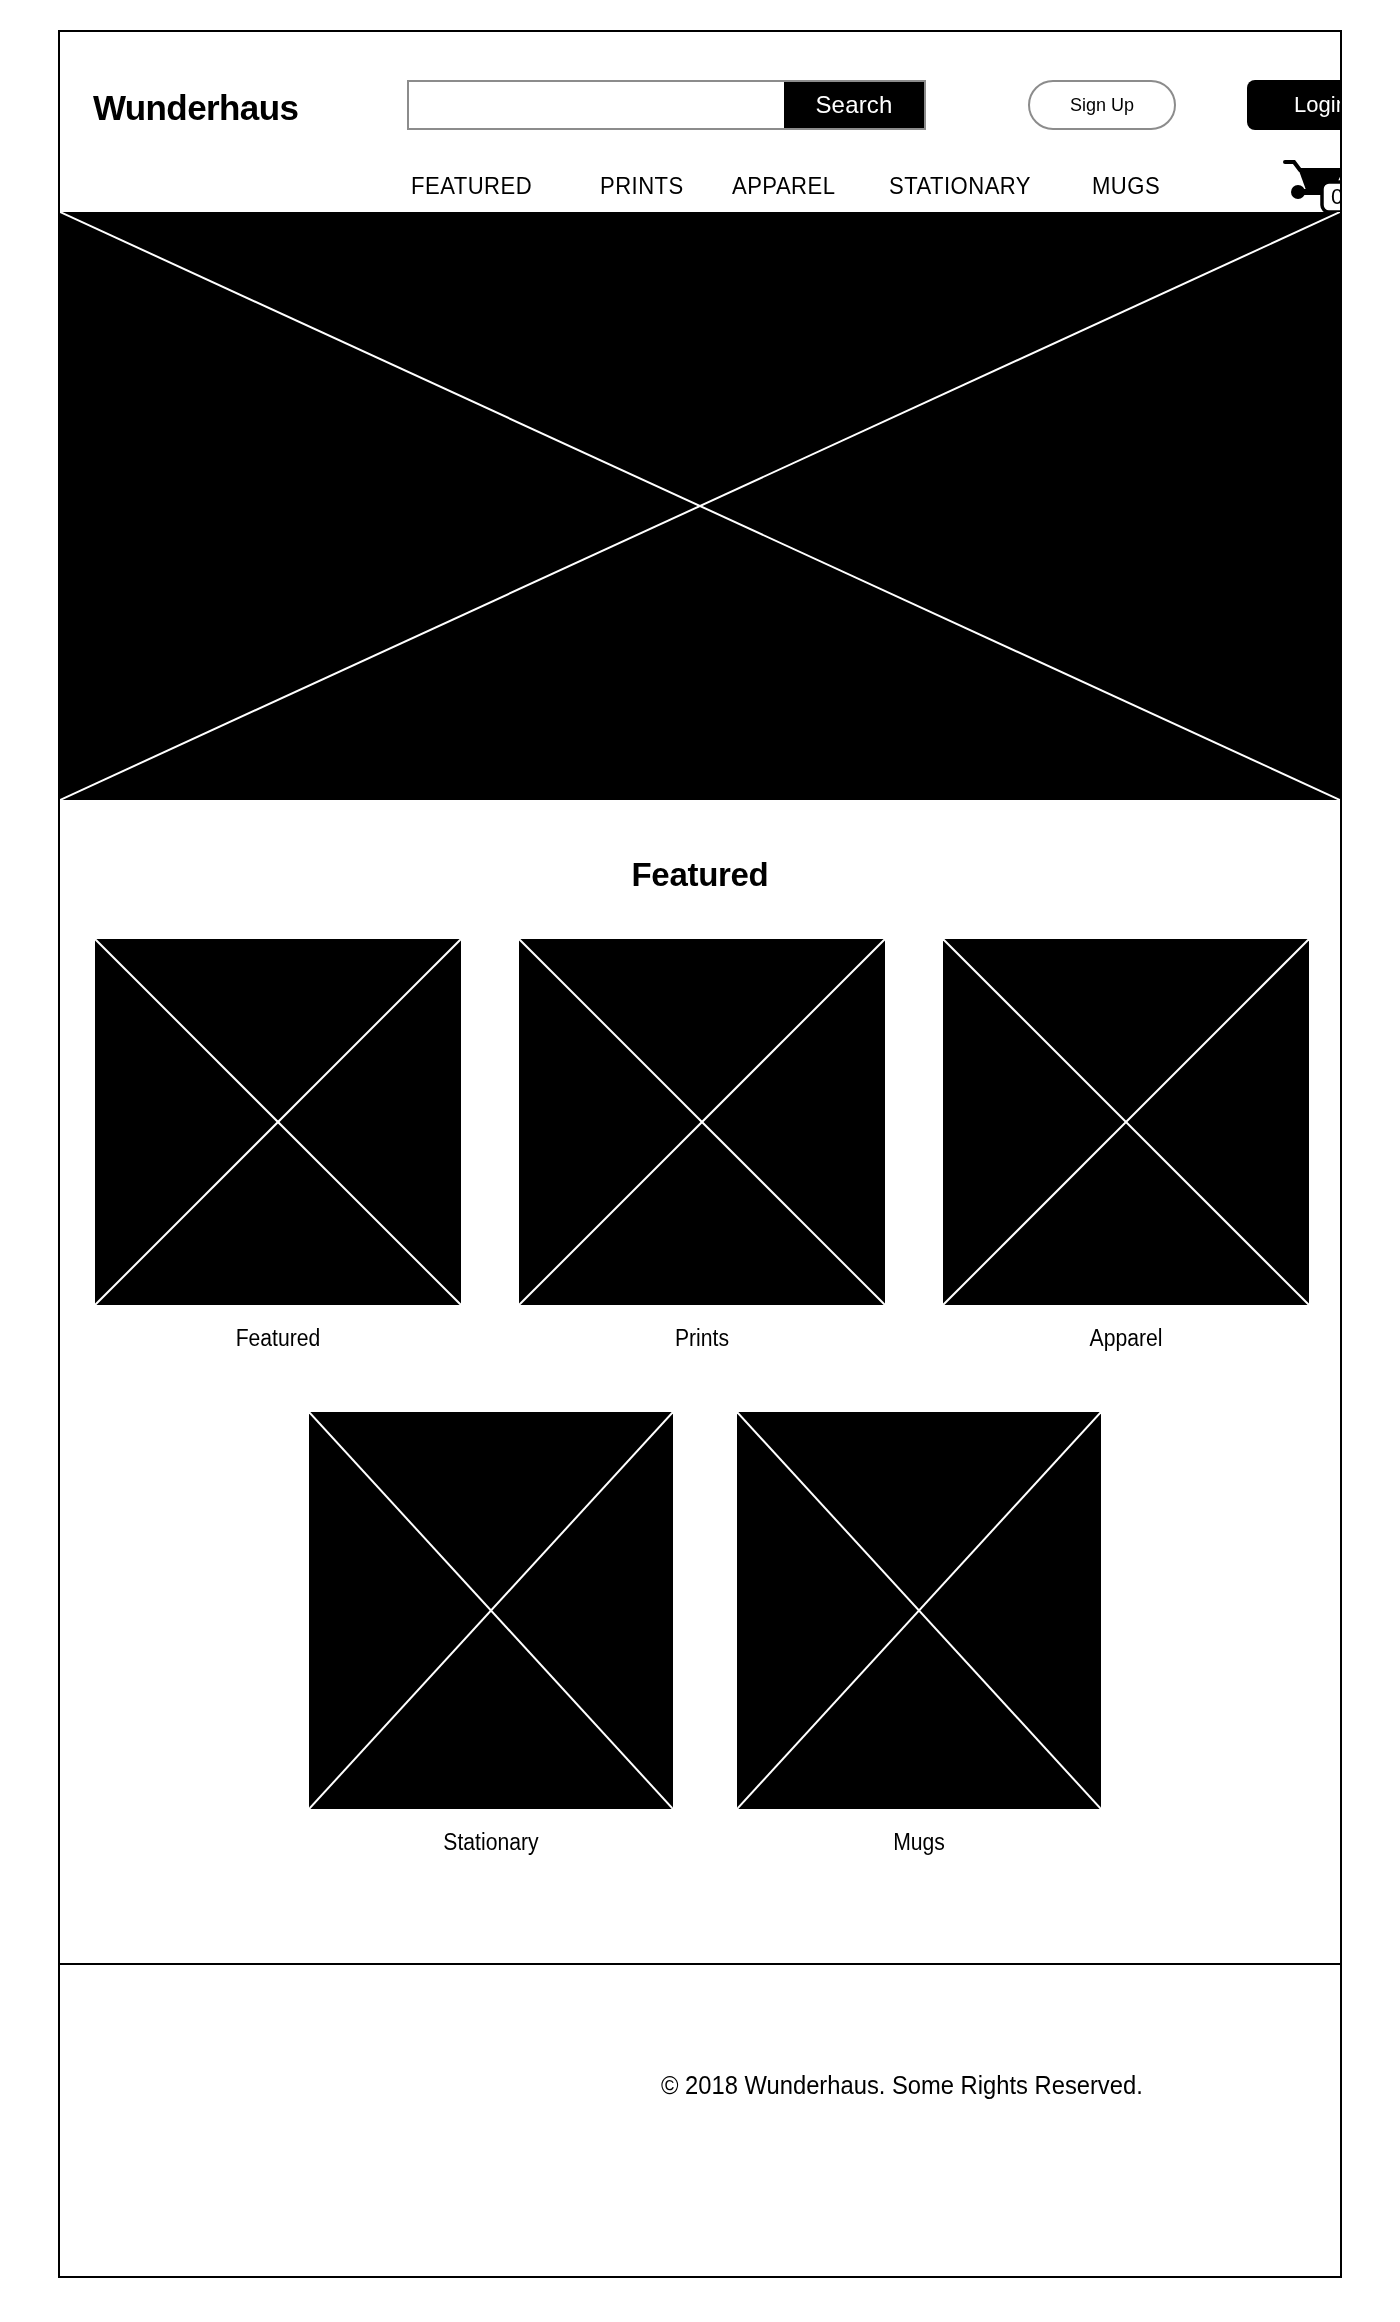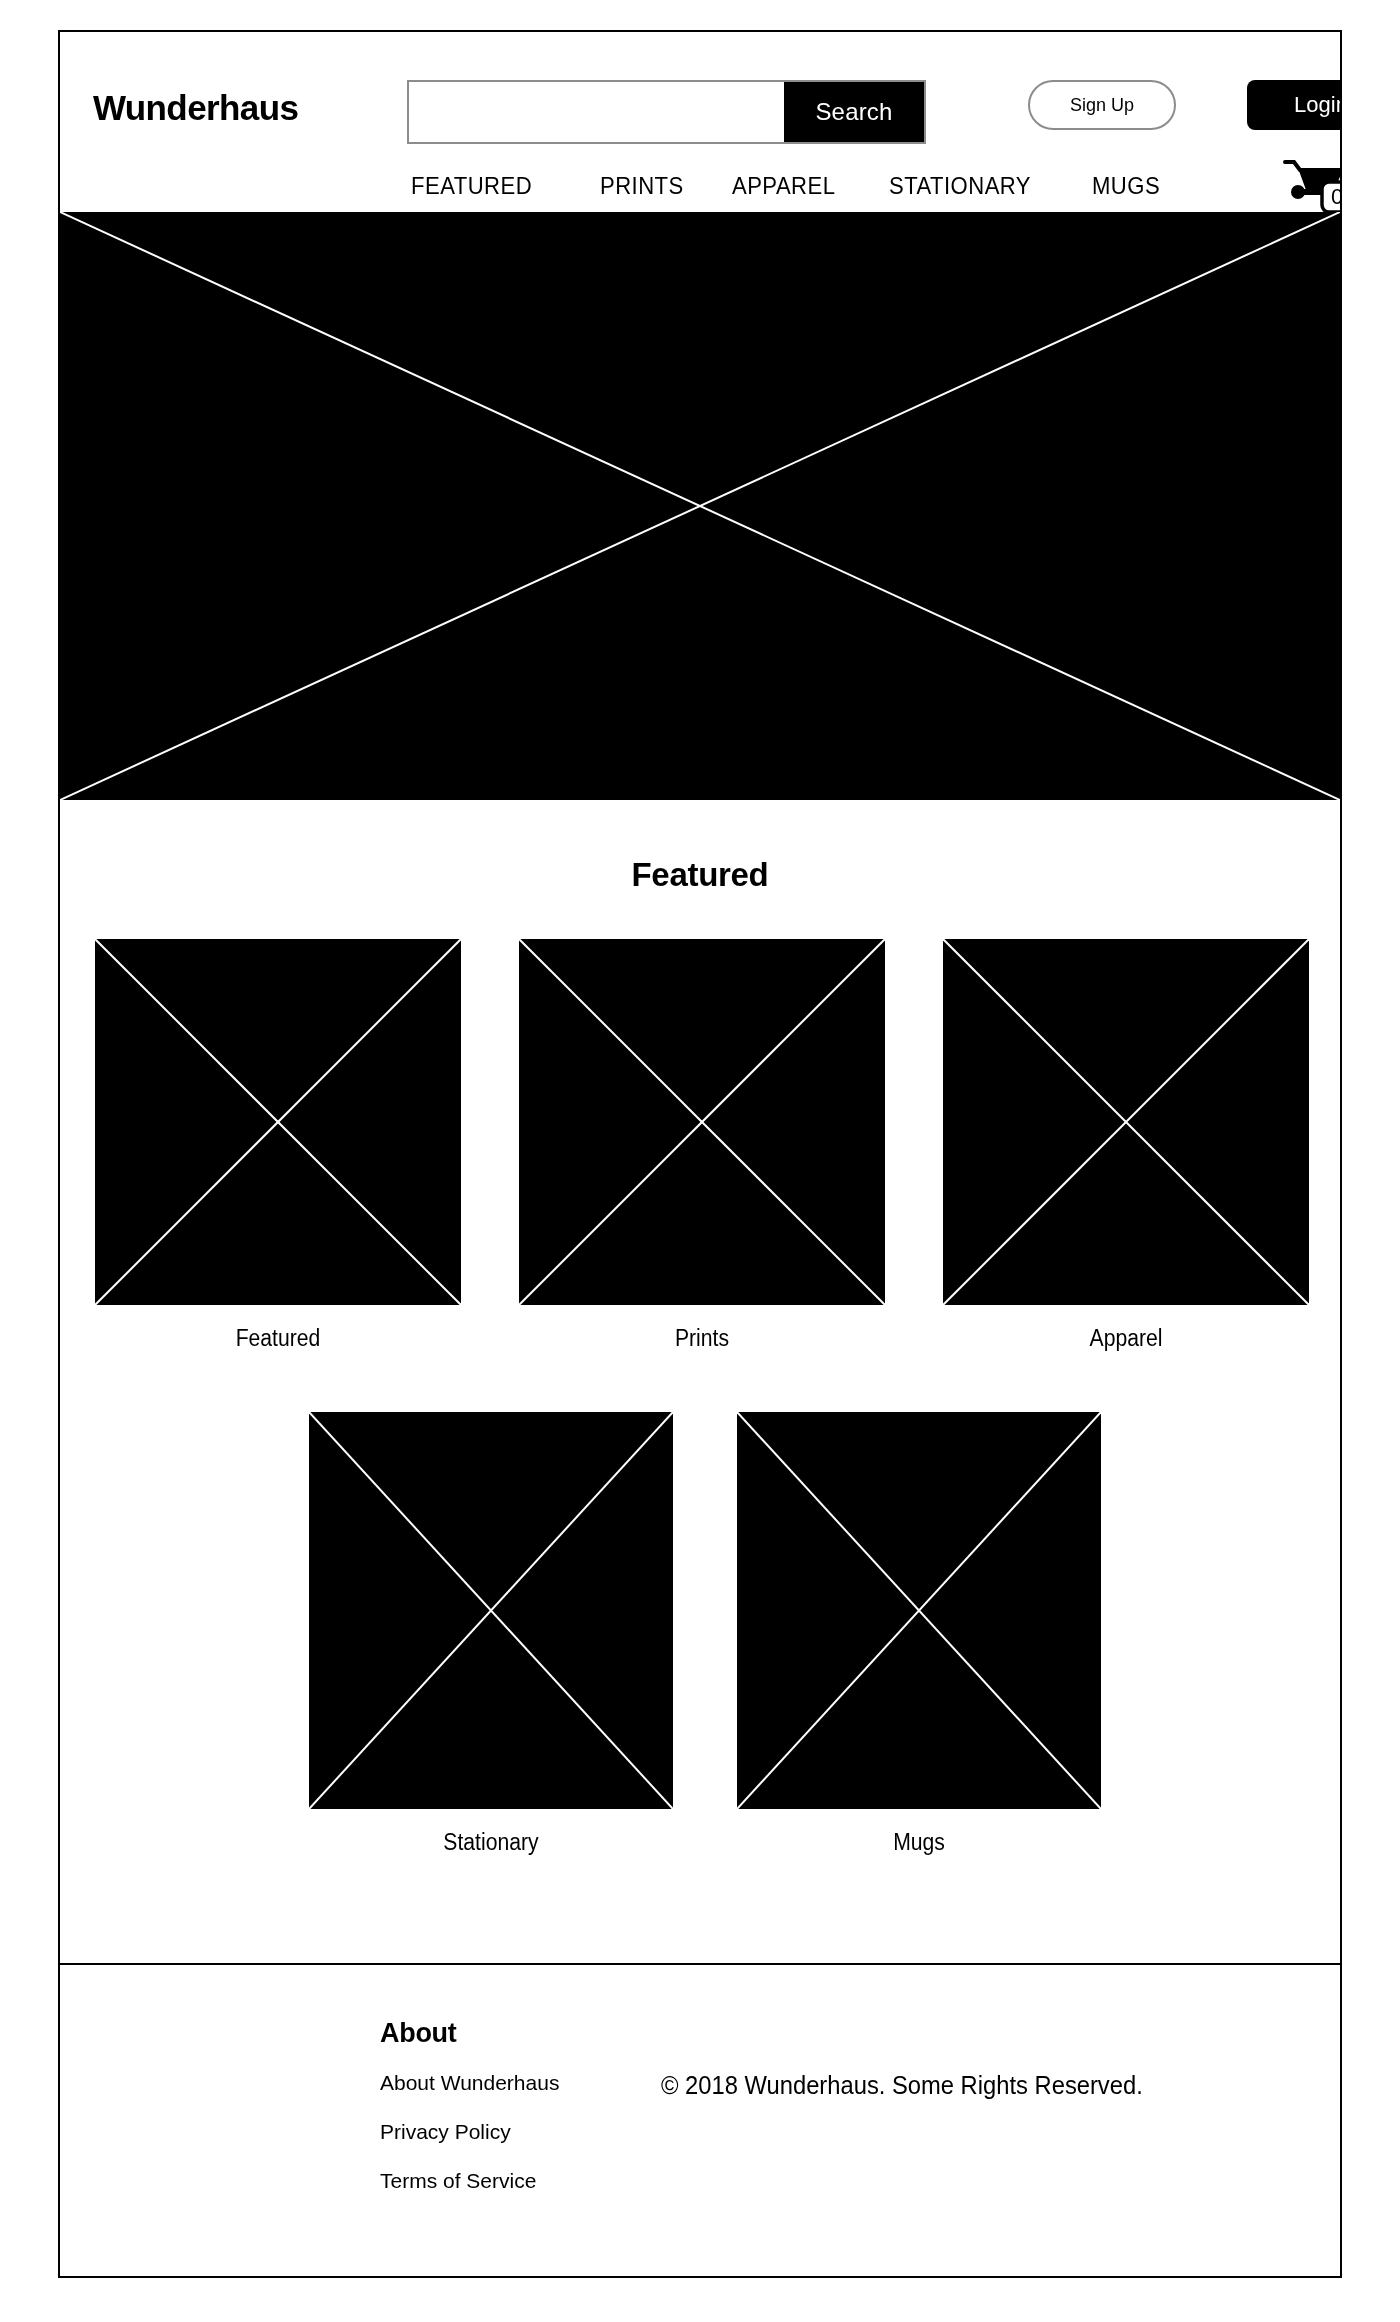--- a/index.html
+++ b/index.html
@@ -39,21 +39,21 @@
     letter-spacing: -0.6px;
     color: #000000;
     line-height: 1;
   }
 
   .searchwrap {
     position: absolute;
     left: 347px;
     top: 48px;
     width: 519px;
-    height: 64px;
+    height: 50px;
     display: flex;
     border: 2px solid #8c8c8c;
     background: #ffffff;
   }
   .search-input {
     flex: 1;
     border: none;
     outline: none;
     background: #ffffff;
     font-family: "Liberation Sans", sans-serif;
@@ -335,23 +335,17 @@
           <line x1="364" y1="0" x2="0" y2="397" stroke="#ffffff" stroke-width="2" vector-effect="non-scaling-stroke"></line>
         </svg>
       </div>
       <div class="cap">Mugs</div>
     </div>
   </div>
 
   <div class="footer">
 
 
-    <div class="fcol about">
-      <h4>About</h4>
-      <a>About Wunderhaus</a>
-      <a>Privacy Policy</a>
-      <a>Terms of Service</a>
-    </div>
 
     <div class="copyright">© 2018 Wunderhaus. Some Rights Reserved.</div>
   </div>
 
 </div>
 
 </body></html>

